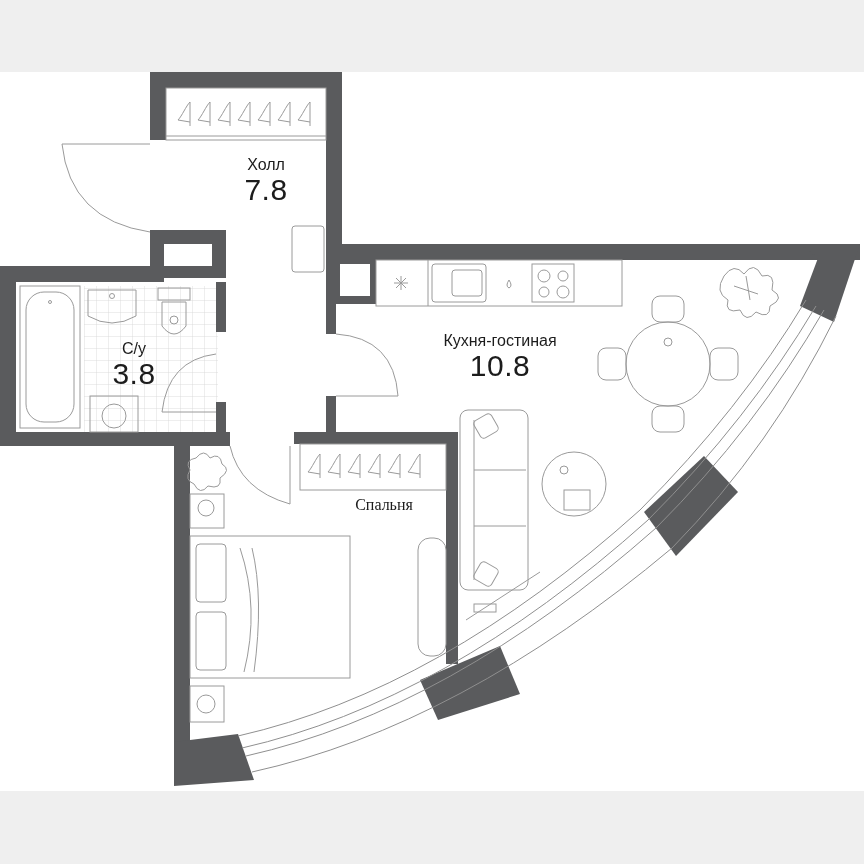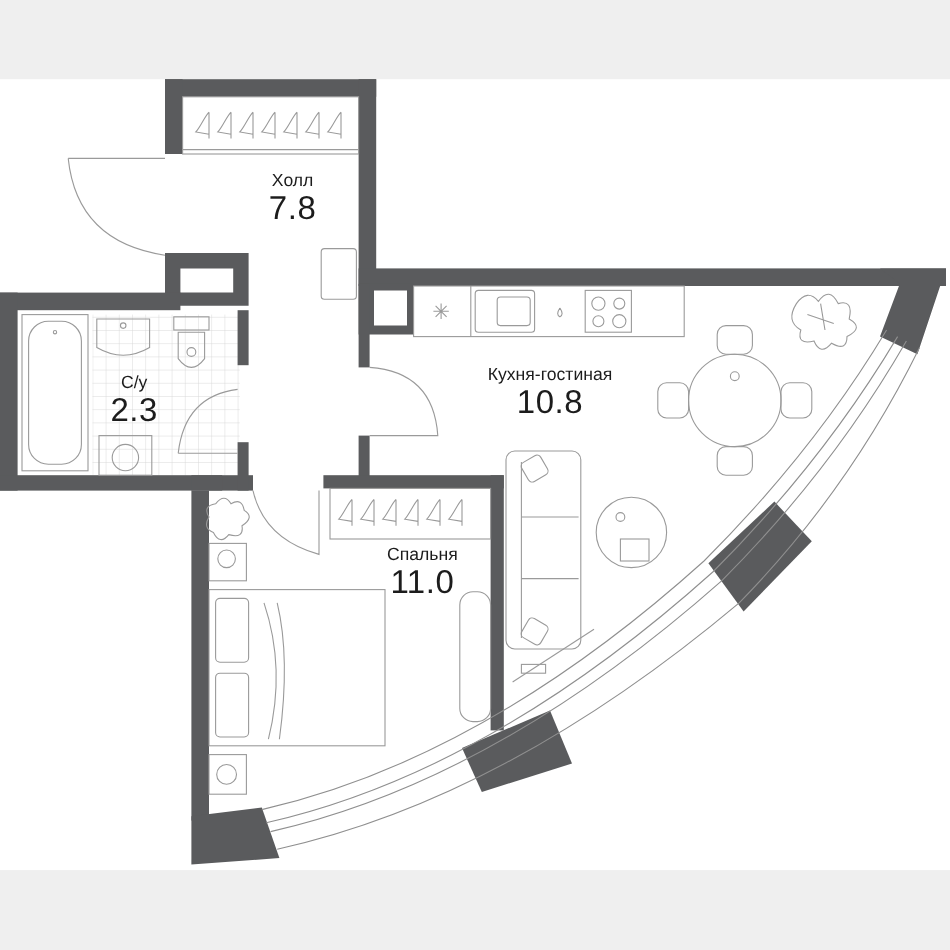--- a/index.html
+++ b/index.html
@@ -179,25 +179,24 @@
       <path d="M240 548 q20 60 4 124"></path>
       <path d="M252 548 q12 50 2 124"></path>
     </g>
     <rect x="418" y="538" width="28" height="118" rx="12" fill="none" stroke="#9a9a9a"></rect>
   </svg>
 
   <div class="room-label" style="left:224px; top:156px; width:84px;">
     <div class="room-name">Холл</div>
     <div class="room-area">7.8</div>
   </div>
-  <div class="room-label" style="left:90px; top:340px; width:64px;">
+  <div class="room-label" style="left:102px; top:340px; width:64px;">
     <div class="room-name">С/у</div>
-    <div class="room-area">2.3</div>
+    <div class="room-area">3.8</div>
   </div>
   <div class="room-label" style="left:418px; top:332px; width:164px;">
     <div class="room-name">Кухня-гостиная</div>
     <div class="room-area">10.8</div>
   </div>
-  <div class="room-label" style="left:332px; top:496px; width:104px;">
+  <div class="room-label" style="left:332px; top:496px; width:104px;font-family:Liberation Serif, serif;">
     <div class="room-name">Спальня</div>
-    <div class="room-area">11.0</div>
   </div>
 </div>
 
 </body></html>

